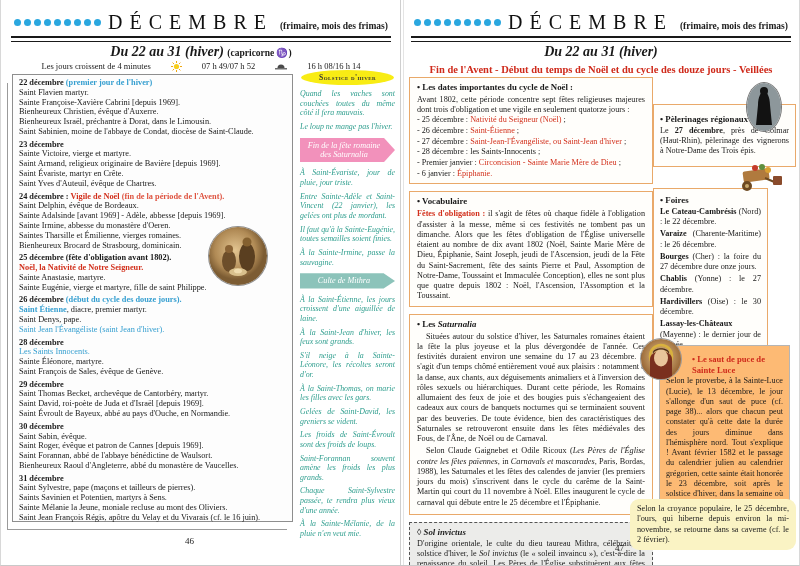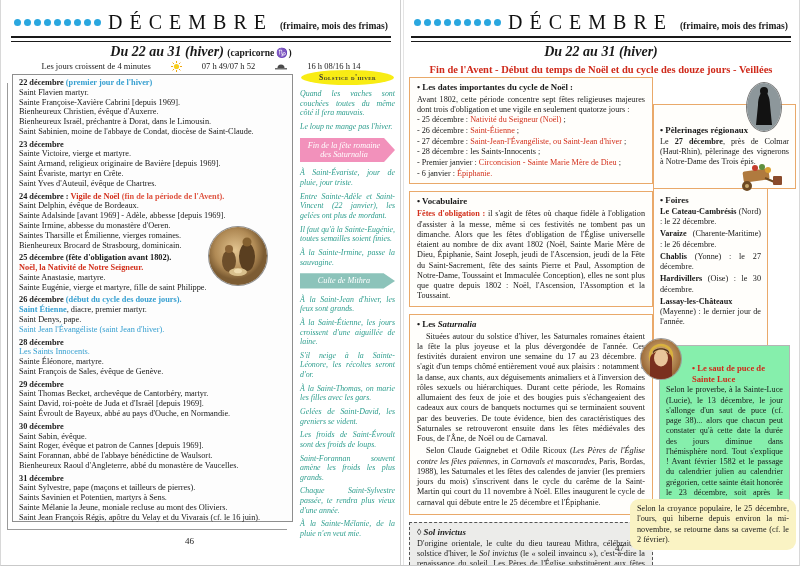--- a/index.html
+++ b/index.html
@@ -65,30 +65,30 @@
   .obox .title{font-weight:bold;font-size:8.8px;margin-bottom:2px;}
   .just{text-align:justify;}
   .ind{text-indent:9px;margin:0 0 2px;}
   p{margin:0;}
   .date-item{line-height:1.3;}
   .solbox{border:1px dashed #555;background:#ececea;padding:4px 7px;font-size:8.2px;line-height:1.25;}
   .solbox .title{font-size:8.8px;margin-bottom:1px;}
 
   
   .sb-box{position:absolute;box-sizing:border-box;border:1px solid #e9a96a;background:#fffefb;
-          padding:20px 6px;font-size:8.2px;line-height:1.25;}
+          padding:9px 6px;font-size:8.2px;line-height:1.25;}
   .sb-title{font-weight:bold;font-size:8.8px;margin-bottom:1px;}
   .pilgrim-box{left:252px;top:104px;width:143px;}
   .madonna{position:absolute;left:346px;top:83px;width:34px;height:48px;border-radius:50%;overflow:hidden;
            box-shadow:0 0 0 1px #777;z-index:3;}
   .foires-box{left:252px;top:188px;width:115px;padding-top:6px;}
   .foire-entry{margin-bottom:2px;}
   .barrow{position:absolute;left:334px;top:162px;width:56px;height:30px;z-index:3;}
-  .luce-box{position:absolute;left:258px;top:345px;width:131px;border:1px solid #b5b5b5;background:#86efac;
-            padding:17px 6px 5px;box-sizing:border-box;font-size:8.2px;line-height:1.25;}
+  .luce-box{position:absolute;left:258px;top:345px;width:131px;border:1px solid #b5b5b5;background:#fdba74;
+            padding:8px 6px 5px;box-sizing:border-box;font-size:8.2px;line-height:1.25;}
   .luce-title{color:#cf2a1b;font-weight:bold;font-size:8.6px;margin:0 0 1px 26px;}
   .luce-portrait{position:absolute;left:240px;top:339px;width:40px;height:40px;border-radius:50%;overflow:hidden;
             box-shadow:0 0 0 1px #999;z-index:3;}
   .bear-note{position:absolute;left:229px;top:499px;width:166px;background:#faf3c4;border-radius:9px;
             padding:5px 7px;box-sizing:border-box;font-size:8.2px;line-height:1.25;text-align:justify;}
 </style>
 </head>
 <body>
 
 <div class="spread">
@@ -212,22 +212,22 @@
     <aside class="l-sidebar" id="left-sidebar">
         <div class="banner-yellow">Solstice d'hiver</div>
         <div class="proverb">Quand les vaches sont couchées toutes du même côté il fera mauvais.</div>
         <div class="proverb">Le loup ne mange pas l'hiver.</div>
         <div class="banner-pink">Fin de la fête romaine des Saturnalia</div>
         <div class="proverb">À Saint-Évariste, jour de pluie, jour triste.</div>
         <div class="proverb">Entre Sainte-Adèle et Saint-Vincent (22 janvier), les gelées ont plus de mordant.</div>
         <div class="proverb">Il faut qu'à la Sainte-Eugénie, toutes semailles soient finies.</div>
         <div class="proverb">À la Sainte-Irmine, passe la sauvagine.</div>
         <div class="banner-teal">Culte de Mithra</div>
+        <div class="proverb">À la Saint-Étienne, les jours croissent d'une aiguillée de laine.</div>
         <div class="proverb">À la Saint-Jean d'hiver, les feux sont grands.</div>
-        <div class="proverb">À la Saint-Étienne, les jours croissent d'une aiguillée de laine.</div>
         <div class="proverb">S'il neige à la Sainte-Léonore, les récoltes seront d'or.</div>
         <div class="proverb">À la Saint-Thomas, on marie les filles avec les gars.</div>
         <div class="proverb">Gelées de Saint-David, les greniers se vident.</div>
         <div class="proverb">Les froids de Saint-Évroult sont des froids de loups.</div>
         <div class="proverb">Saint-Forannan souvent amène les froids les plus grands.</div>
         <div class="proverb">Chaque Saint-Sylvestre passée, te rendra plus vieux d'une année.</div>
         <div class="proverb">À la Sainte-Mélanie, de la pluie n'en veut mie.</div>
       </aside>
 
     <div class="pagenum p46">46</div>
@@ -310,20 +310,21 @@
           <circle cx="27" cy="5" r="3" fill="#5f8f3e"></circle>
         <circle cx="33" cy="8" r="3" fill="#d9a133"></circle>
           <rect x="38" y="14" width="9" height="9" rx="1" fill="#8a4b2c"></rect>
       </svg>
     </div>
     <div class="sb-box foires-box">
       <div class="sb-title">• Foires</div>
       <div id="foires-list">
           <div class="foire-entry just"><span class="b">Le Cateau-Cambrésis</span><span> (Nord) : le 22 décembre.</span></div>
           <div class="foire-entry just"><span class="b">Varaize</span><span> (Charente-Maritime) : le 26 décembre.</span></div>
+          <div class="foire-entry just"><span class="b">Bourges</span><span> (Cher) : la foire du 27 décembre dure onze jours.</span></div>
           <div class="foire-entry just"><span class="b">Chablis</span><span> (Yonne) : le 27 décembre.</span></div>
           <div class="foire-entry just"><span class="b">Hardivillers</span><span> (Oise) : le 30 décembre.</span></div>
           <div class="foire-entry just"><span class="b">Lassay-les-Châteaux</span><span> (Mayenne) : le dernier jour de l'année.</span></div>
         </div>
     </div>
 
     <div class="luce-portrait">
       <svg width="40" height="40" viewBox="0 0 40 40">
         <defs>
             <radialGradient id="lg" cx="50%" cy="45%">

